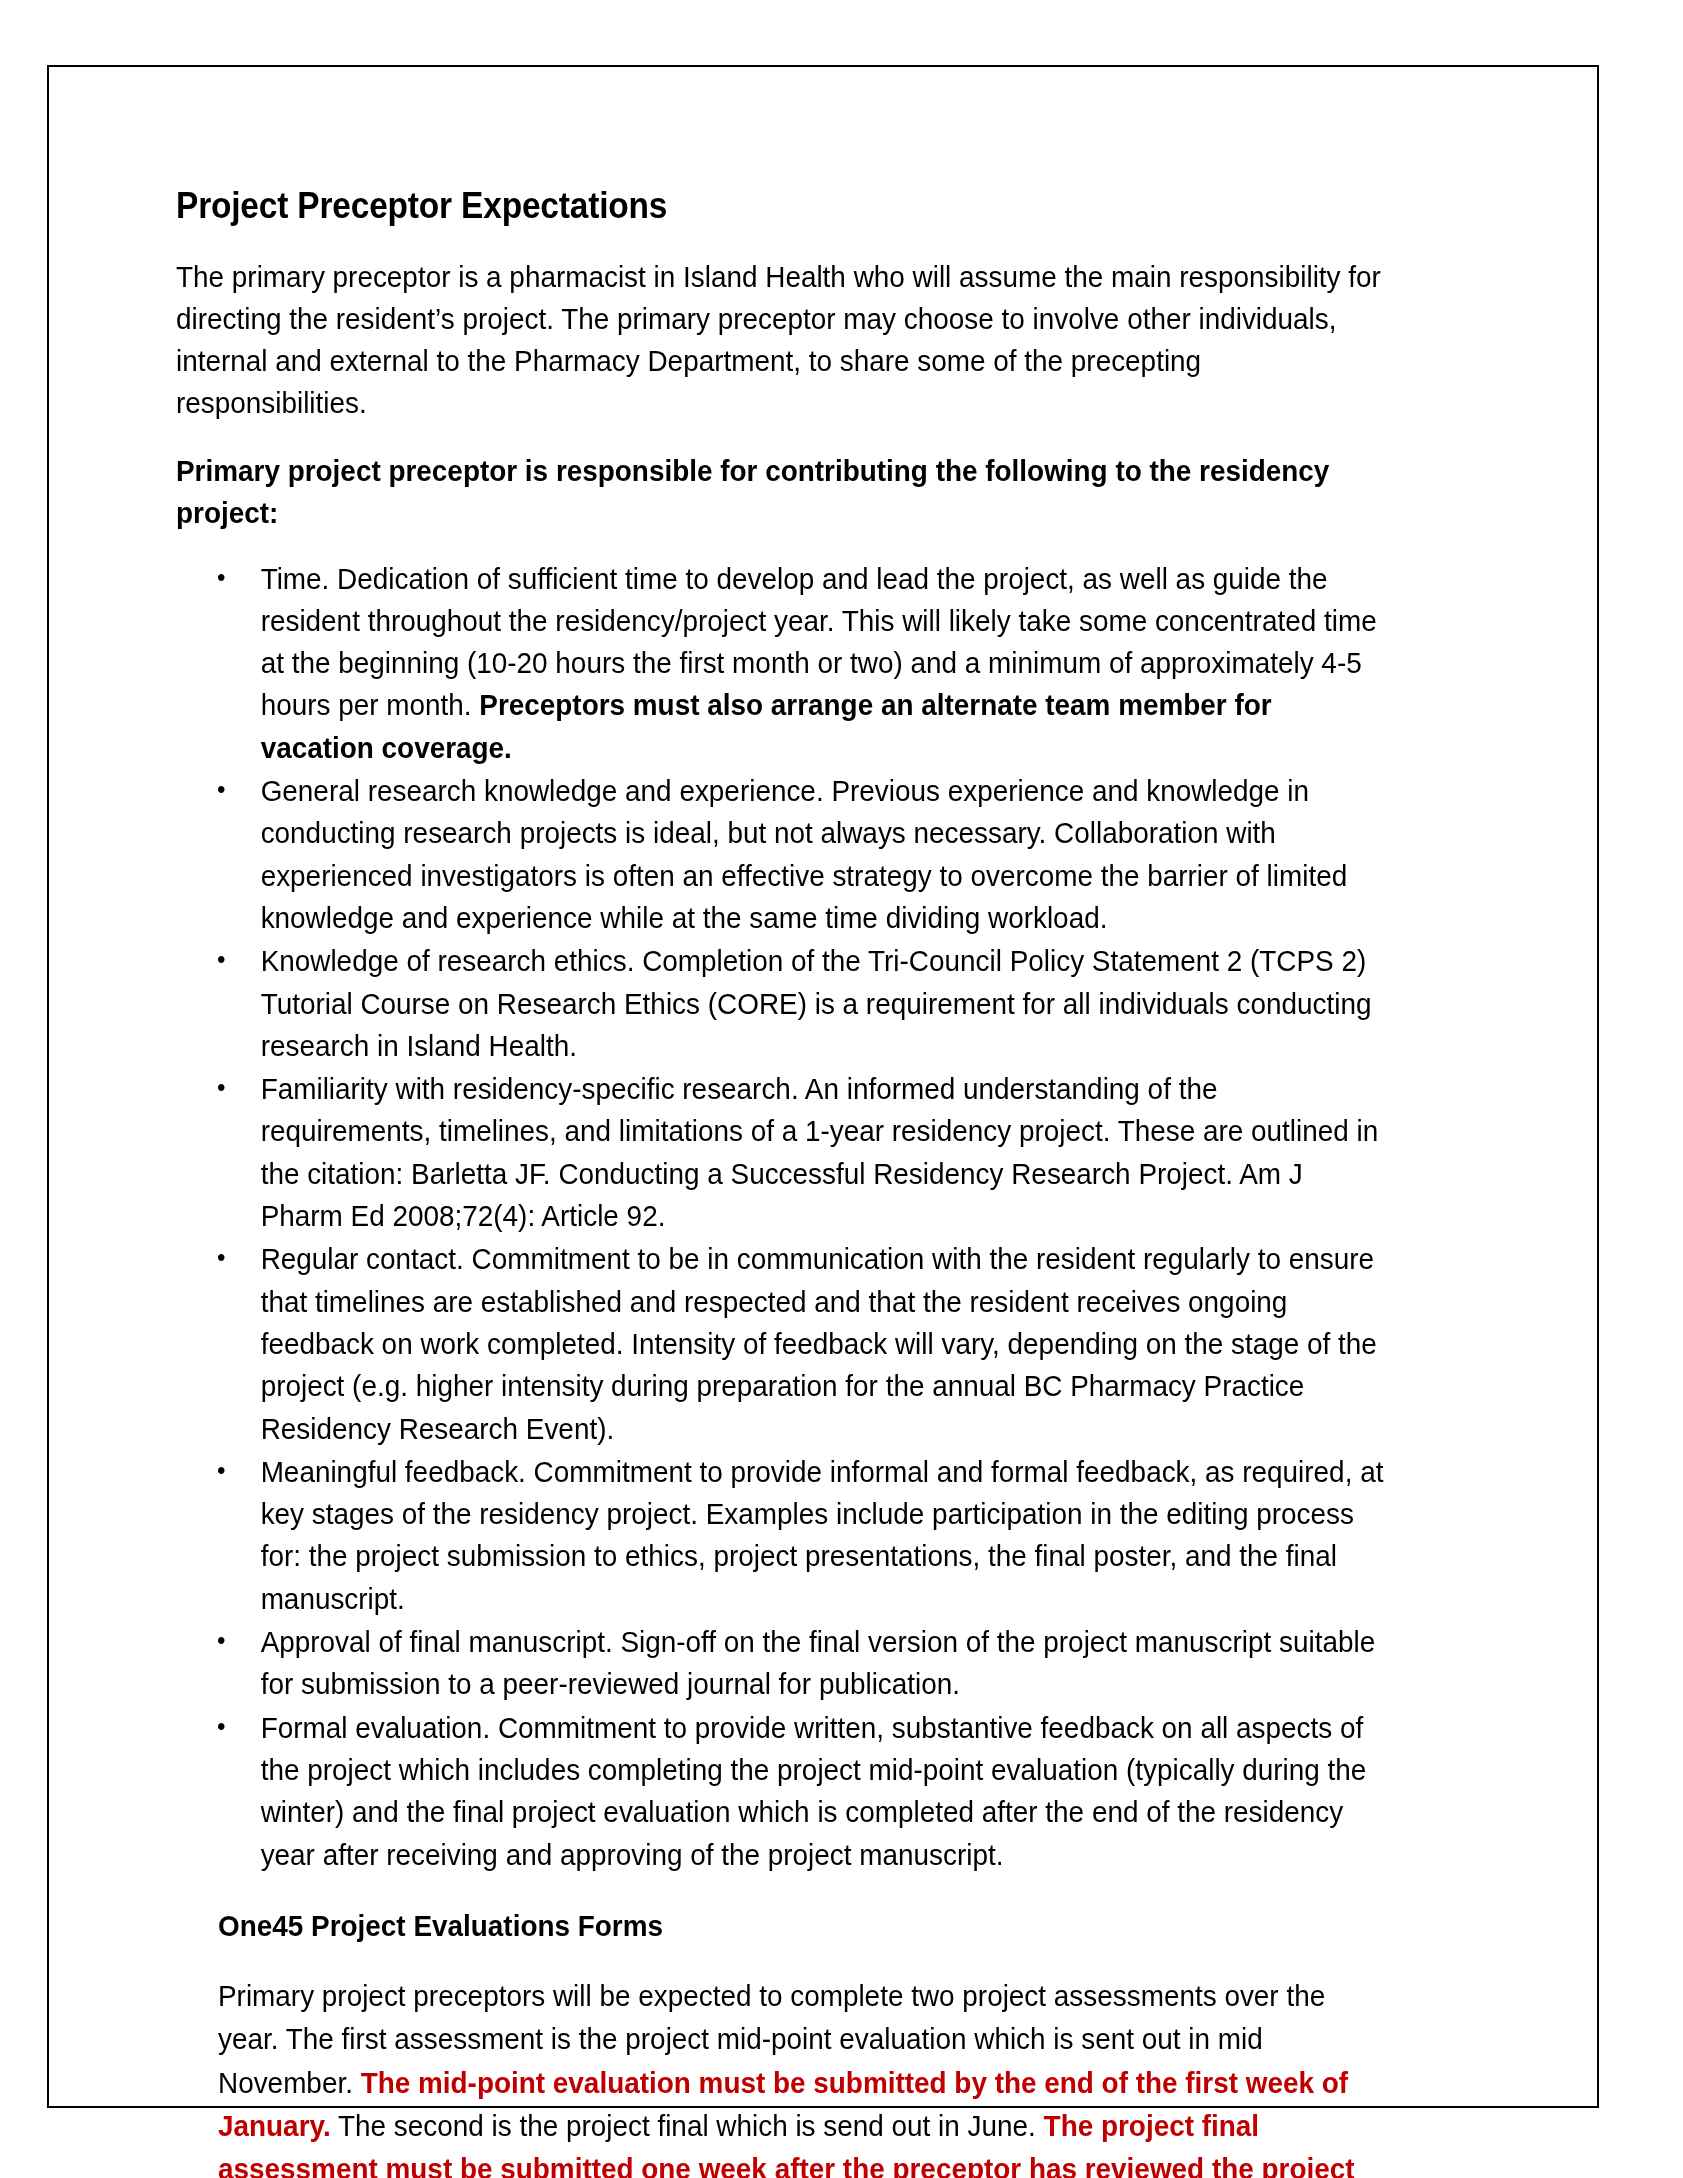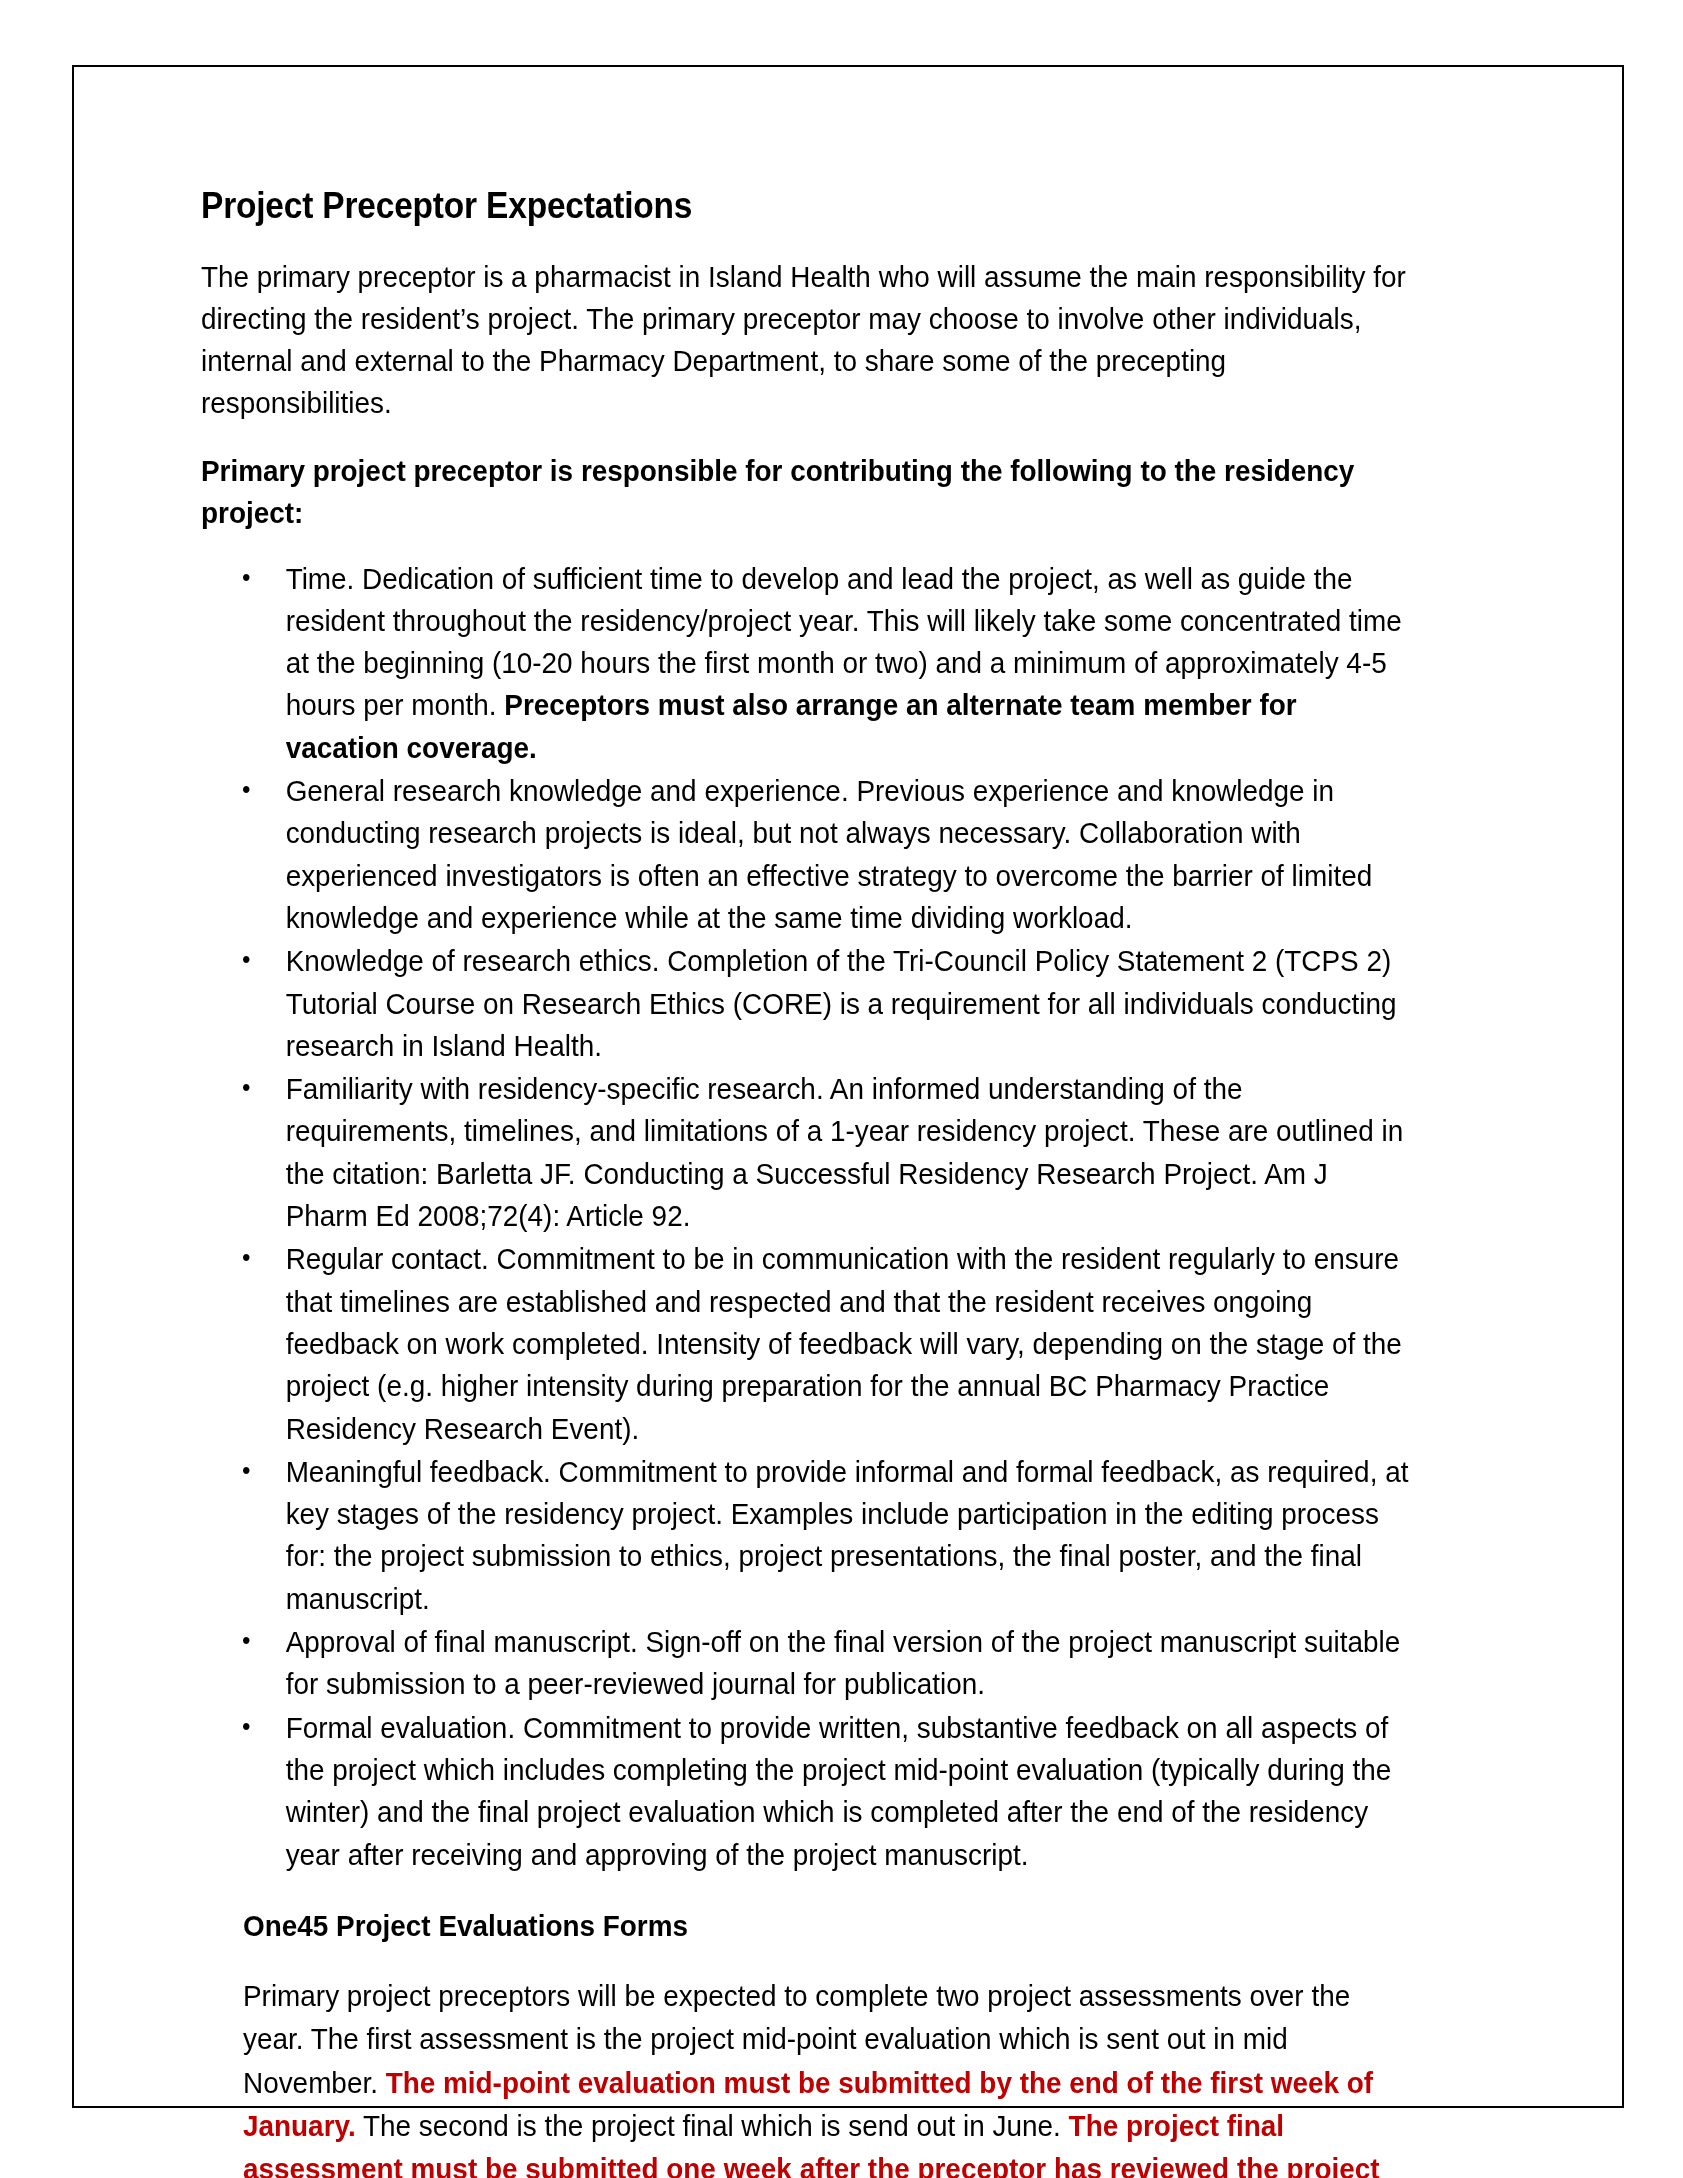--- a/index.html
+++ b/index.html
@@ -12,21 +12,21 @@
     width: 1683px;
     height: 2178px;
     font-family: "Liberation Sans", sans-serif;
     color: #000000;
     overflow: hidden;
   }
 
   
   #page-sheet {
     position: absolute;
-    left: 72px;
+    left: 47px;
     top: 65px;
     width: 1552px;
     height: 2043px;
     border: 2px solid #000000;
     box-sizing: border-box;
     background: #ffffff;
   }
 
   
   #doc-body {

